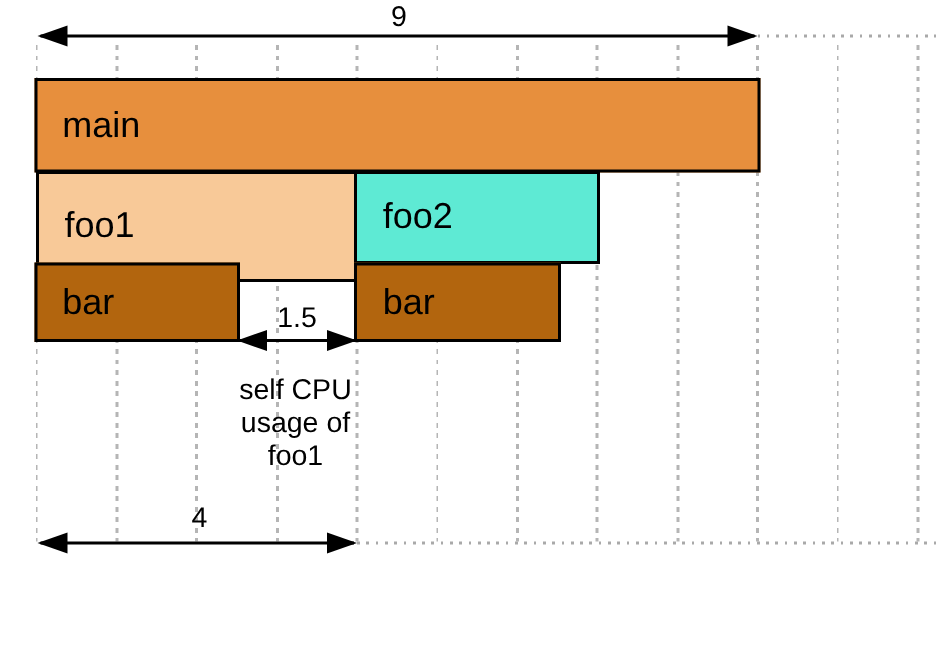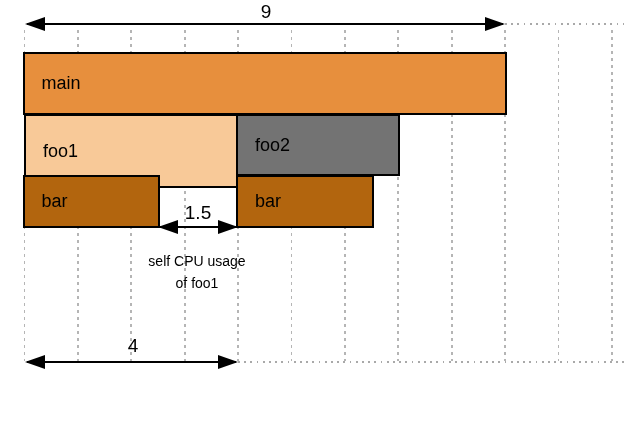--- a/index.html
+++ b/index.html
@@ -9,40 +9,40 @@
   
   .gridline{position:absolute;width:1.7px;top:30px;height:331px;
     background:repeating-linear-gradient(to bottom,#b5b5b5 0 3px,transparent 3px 7px);}
 
   
   .dotline{position:absolute;height:1.8px;
     background:repeating-linear-gradient(to right,#a9a9a9 0 1.8px,transparent 1.8px 6.2px);}
 
   
   .frame{position:absolute;box-sizing:border-box;border:2.5px solid #000;
-    display:flex;align-items:center;font-size:18px;}
+    display:flex;align-items:center;font-size:24px;}
   .frame .flabel{padding-left:17px;white-space:nowrap;}
 
   
   .arrow{position:absolute;height:14px;}
   .arrow .shaft{position:absolute;left:2px;right:2px;top:5.8px;height:2.4px;background:#000;}
   .arrow .head{position:absolute;width:0;height:0;top:0;
     border-top:7px solid transparent;border-bottom:7px solid transparent;}
   .arrow .head.hl{left:0;border-right:20px solid #000;}
   .arrow .head.hr{right:0;border-left:20px solid #000;}
 
   
   .num{position:absolute;transform:translateX(-50%);font-size:19px;line-height:19px;white-space:nowrap;}
   #lbl-total-width{left:266px;top:2px;}
   #lbl-self-cpu{left:198px;top:203px;text-align:right;}
   #lbl-total-cpu{left:133px;top:336px;}
 
   
   .caption{position:absolute;transform:translateX(-50%);text-align:center;
-    font-size:14px;line-height:22px;}
+    font-size:19px;line-height:22px;}
   #cap-self{left:197px;top:250px;width:100px;}
   #cap-total{left:136px;top:376px;width:178px;line-height:23px;}
 </style>
 </head>
 <body>
 
 <div class="canvas">
   <div id="grid">
       <div class="gridline" style="left: 23.65px;"></div>
       <div class="gridline" style="left: 77.05px;"></div>
@@ -61,21 +61,21 @@
       <div class="dotline" style="left: 505.1px; top: 23.1px; width: 118.9px;"></div>
       <div class="dotline" style="left: 238.1px; top: 361.1px; width: 385.9px;"></div>
     </div>
   <div id="frames">
       <div class="frame" style="left: 22.5px; top: 52px; width: 484.6px; height: 63px; background: rgb(231, 143, 61);">
         <span class="flabel">main</span>
       </div>
       <div class="frame" style="left: 24px; top: 114px; width: 217.6px; height: 74px; background: rgb(248, 201, 152);">
         <span class="flabel">foo1</span>
       </div>
-      <div class="frame" style="left: 236.1px; top: 114px; width: 164.2px; height: 62px; background: #737373;">
+      <div class="frame" style="left: 236.1px; top: 114px; width: 164.2px; height: 62px; background: #5eead4;">
         <span class="flabel">foo2</span>
       </div>
       <div class="frame" style="left: 22.5px; top: 175px; width: 137.5px; height: 53px; background: rgb(178, 101, 14);">
         <span class="flabel">bar</span>
       </div>
       <div class="frame" style="left: 236.1px; top: 175px; width: 137.5px; height: 53px; background: rgb(178, 101, 14);">
         <span class="flabel">bar</span>
       </div>
     </div>
   <div id="arrows">

